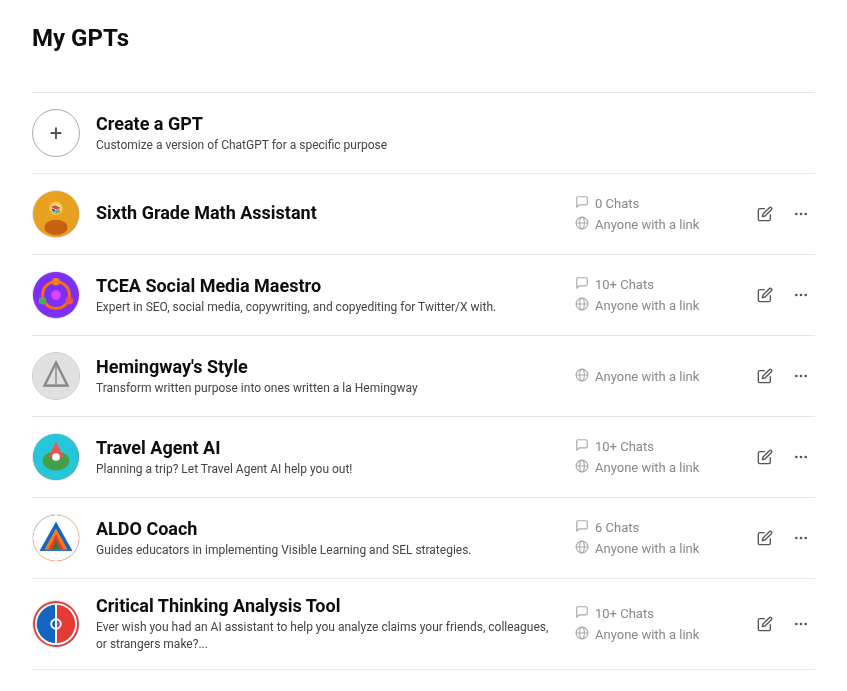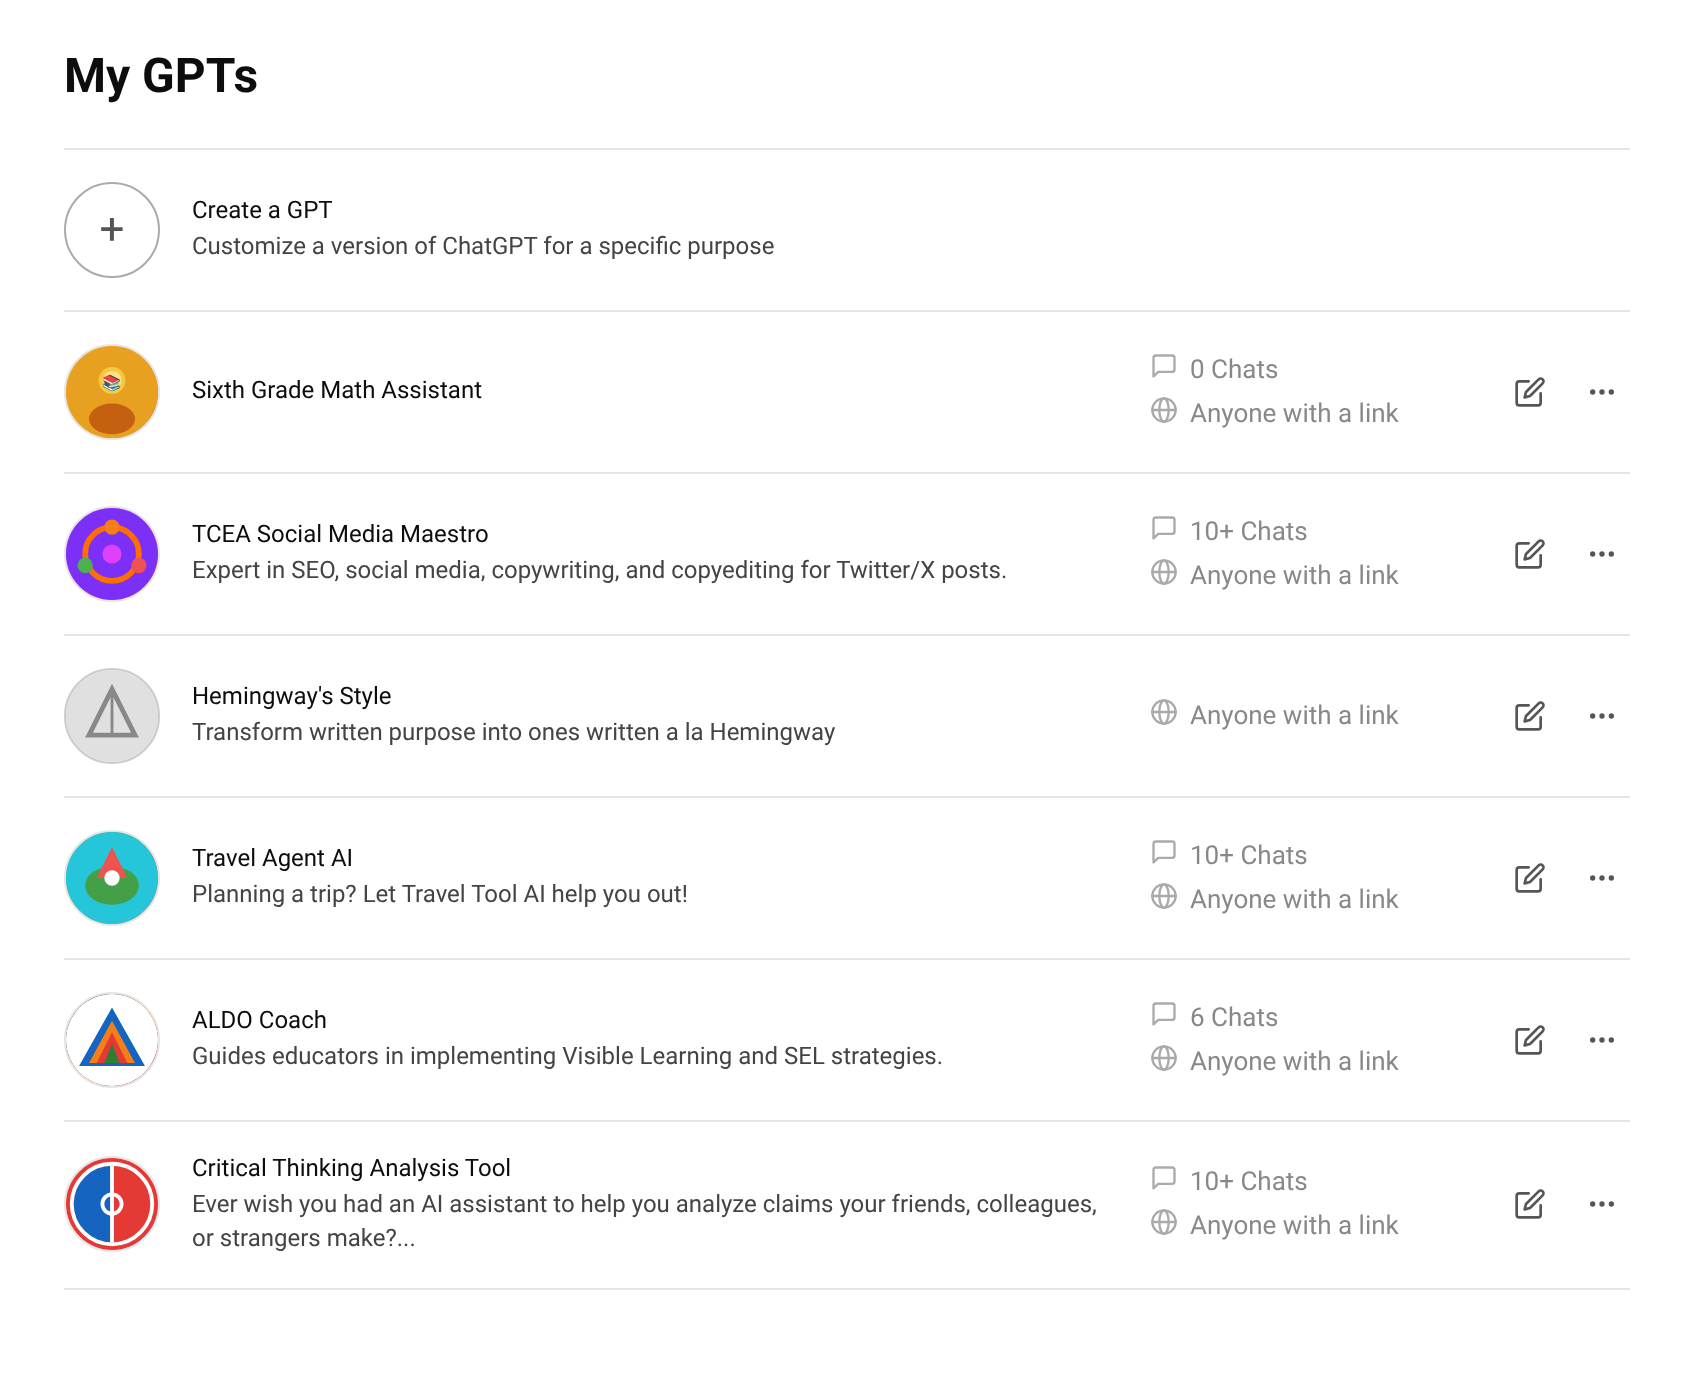--- a/index.html
+++ b/index.html
@@ -7,21 +7,21 @@
       font-family: -apple-system, BlinkMacSystemFont, "Segoe UI", Roboto, Helvetica, Arial, sans-serif;
       background: #fff;
       color: #0d0d0d;
       font-size: 14px;
       padding: 24px 32px;
       max-width: 847px;
     }
     h1 {
       font-size: 24px;
       font-weight: 700;
-      margin-bottom: 22px;
+      margin-bottom: 40px;
     }
     .gpt-list {
       display: flex;
       flex-direction: column;
     }
     .gpt-item {
       display: flex;
       align-items: center;
       padding: 16px 0;
       border-bottom: 1px solid #e5e5e5;
@@ -49,22 +49,22 @@
     }
     .avatar svg {
       width: 100%;
       height: 100%;
     }
     .info {
       flex: 1;
       min-width: 0;
     }
     .info .name {
-      font-weight: 400;
-      font-size: 12px;
+      font-weight: 700;
+      font-size: 18px;
       margin-bottom: 3px;
     }
     .info .desc {
       color: #444;
       font-size: 12px;
       line-height: 1.4;
     }
     .stats {
       display: flex;
       flex-direction: column;
@@ -182,21 +182,21 @@
       <circle cx="24" cy="24" r="24" fill="#7b2ff7"></circle>
       <circle cx="24" cy="24" r="14" fill="none" stroke="#ff6f00" stroke-width="3"></circle>
       <circle cx="24" cy="10" r="4" fill="#f57f17"></circle>
       <circle cx="38" cy="30" r="4" fill="#ef5350"></circle>
       <circle cx="10" cy="30" r="4" fill="#4caf50"></circle>
       <circle cx="24" cy="24" r="5" fill="#e040fb"></circle>
     </svg>
     </div>
     <div class="info">
       <div class="name">TCEA Social Media Maestro</div>
-      <div class="desc">Expert in SEO, social media, copywriting, and copyediting for Twitter/X posts.</div>
+      <div class="desc">Expert in SEO, social media, copywriting, and copyediting for Twitter/X with.</div>
     </div>
     <div class="stats">
       <div class="stat-row">
         <span class="stat-icon">
           <svg width="14" height="14" viewBox="0 0 24 24" fill="none" stroke="#aaa" stroke-width="2" stroke-linecap="round" stroke-linejoin="round">
               <path d="M21 15a2 2 0 0 1-2 2H7l-4 4V5a2 2 0 0 1 2-2h14a2 2 0 0 1 2 2z"></path>
             </svg>
         </span>
         <span>10+ Chats</span>
       </div>
@@ -272,21 +272,21 @@
     <div class="avatar av-travel">
       <svg viewBox="0 0 48 48" xmlns="http://www.w3.org/2000/svg">
       <circle cx="24" cy="24" r="24" fill="#26c6da"></circle>
       <ellipse cx="24" cy="28" rx="14" ry="10" fill="#43a047"></ellipse>
       <polygon points="24,8 32,24 16,24" fill="#ef5350"></polygon>
       <circle cx="24" cy="24" r="4" fill="#fff"></circle>
     </svg>
     </div>
     <div class="info">
       <div class="name">Travel Agent AI</div>
-      <div class="desc">Planning a trip? Let Travel Tool AI help you out!</div>
+      <div class="desc">Planning a trip? Let Travel Agent AI help you out!</div>
     </div>
     <div class="stats">
       <div class="stat-row">
         <span class="stat-icon">
           <svg width="14" height="14" viewBox="0 0 24 24" fill="none" stroke="#aaa" stroke-width="2" stroke-linecap="round" stroke-linejoin="round">
               <path d="M21 15a2 2 0 0 1-2 2H7l-4 4V5a2 2 0 0 1 2-2h14a2 2 0 0 1 2 2z"></path>
             </svg>
         </span>
         <span>10+ Chats</span>
       </div>

